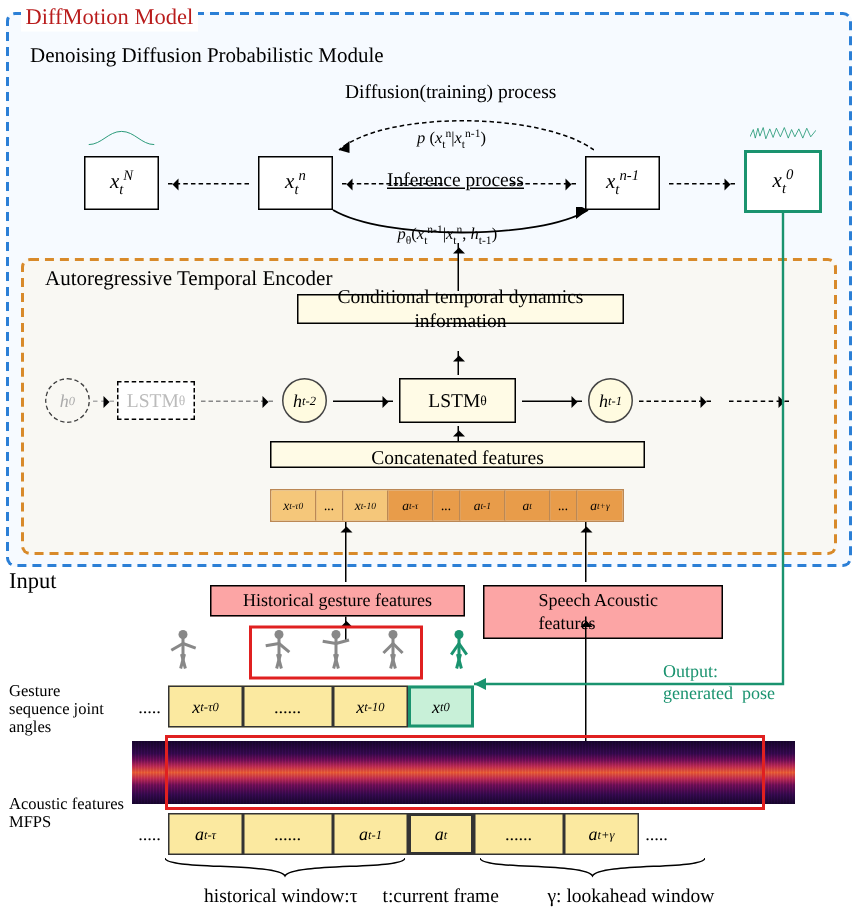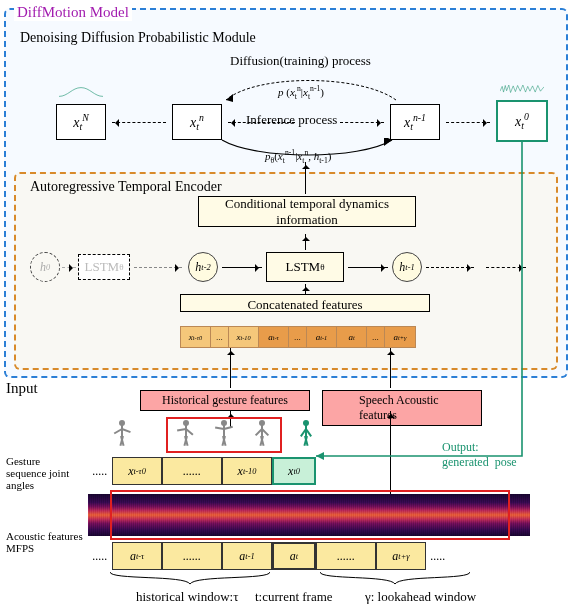--- a/index.html
+++ b/index.html
@@ -201,21 +201,21 @@
     height: 18px;
     top: -22px;
   }
   sup { font-size: 0.7em; }
   sub { font-size: 0.7em; }
 </style>
 </head>
 <body>
 
 <div class="panel" style="left:4px; top:8px; width:564px; height:370px; border-color:#2b7fd6; background:rgba(230,240,255,0.35);">
-  <div class="panel-title" style="color:#a21caf;">DiffMotion Model</div>
+  <div class="panel-title" style="color:#b91c1c;">DiffMotion Model</div>
 </div>
 
 <div class="sub-title" style="position:absolute; left:12px; top:26px;">Denoising Diffusion Probabilistic Module</div>
 
 <div class="box" style="left:56px; top:104px; width:50px; height:36px;">
   <svg class="noise" viewBox="0 0 100 30">
       <path d="M0 25 C 20 25, 30 5, 50 5 C 70 5, 80 25, 100 25" stroke="#1a936f" fill="none" stroke-width="1.4"></path>
     </svg>
   <span><i>x</i><sub>t</sub><sup>N</sup></span>
 </div>
@@ -242,29 +242,29 @@
   <polygon points="6,28 13,22 13,30" fill="#000"></polygon>
 </svg>
 
 <svg style="position:absolute; left:220px; top:138px; width:176px; height:24px;">
   <path d="M2 2 C 36 22, 140 22, 172 2" stroke="#000" fill="none" stroke-width="1.2"></path>
   <polygon points="172,2 164,-2 164,8" fill="#000"></polygon>
 </svg>
 
 <div class="lbl" style="left:230px; top:53px;">Diffusion(training) process</div>
 <div class="lbl" style="left:278px; top:84px; font-size:11px;text-align:right;"><i>p</i> (<i>x</i><sub>t</sub><sup>n</sup>|<i>x</i><sub>t</sub><sup>n-1</sup>)</div>
-<div class="lbl" style="left:246px; top:112px;">Inference process</div>
+<div class="lbl" style="left:258px; top:112px;text-decoration:underline;">Inference process</div>
 <div class="lbl" style="left:265px; top:148px; font-size:11px;"><i>p</i><sub>θ</sub>(<i>x</i><sub>t</sub><sup>n-1</sup>|<i>x</i><sub>t</sub><sup>n</sup>, <i>h</i><sub>t-1</sub>)</div>
 
 <div class="panel" style="left:14px; top:172px; width:544px; height:198px; border-color:#d88a2a; background:rgba(255,245,225,0.4);"></div>
 <div class="sub-title" style="position:absolute; left:22px; top:175px;">Autoregressive Temporal Encoder</div>
 
 <div class="arrow-v" style="left:305px; top:162px; height:32px;"></div>
 
-<div class="cond-box" style="left:198px; top:196px; width:218px; height:31px;">
+<div class="cond-box" style="left:198px; top:196px; width:218px; height:20px;">
   <span>Conditional temporal dynamics information</span>
 </div>
 
 <div class="circle dash" style="left:30px; top:252px; width:30px; height:30px;">
     <i>h</i>
     <sub>0</sub>
   </div>
 <div class="lstm dash" style="left:78px; top:254px; width:52px; height:26px;">LSTM<sub>θ</sub></div>
 <div class="circle" style="left:188px; top:252px; width:30px; height:30px; background:#fffbe0;">
     <i>h</i>

